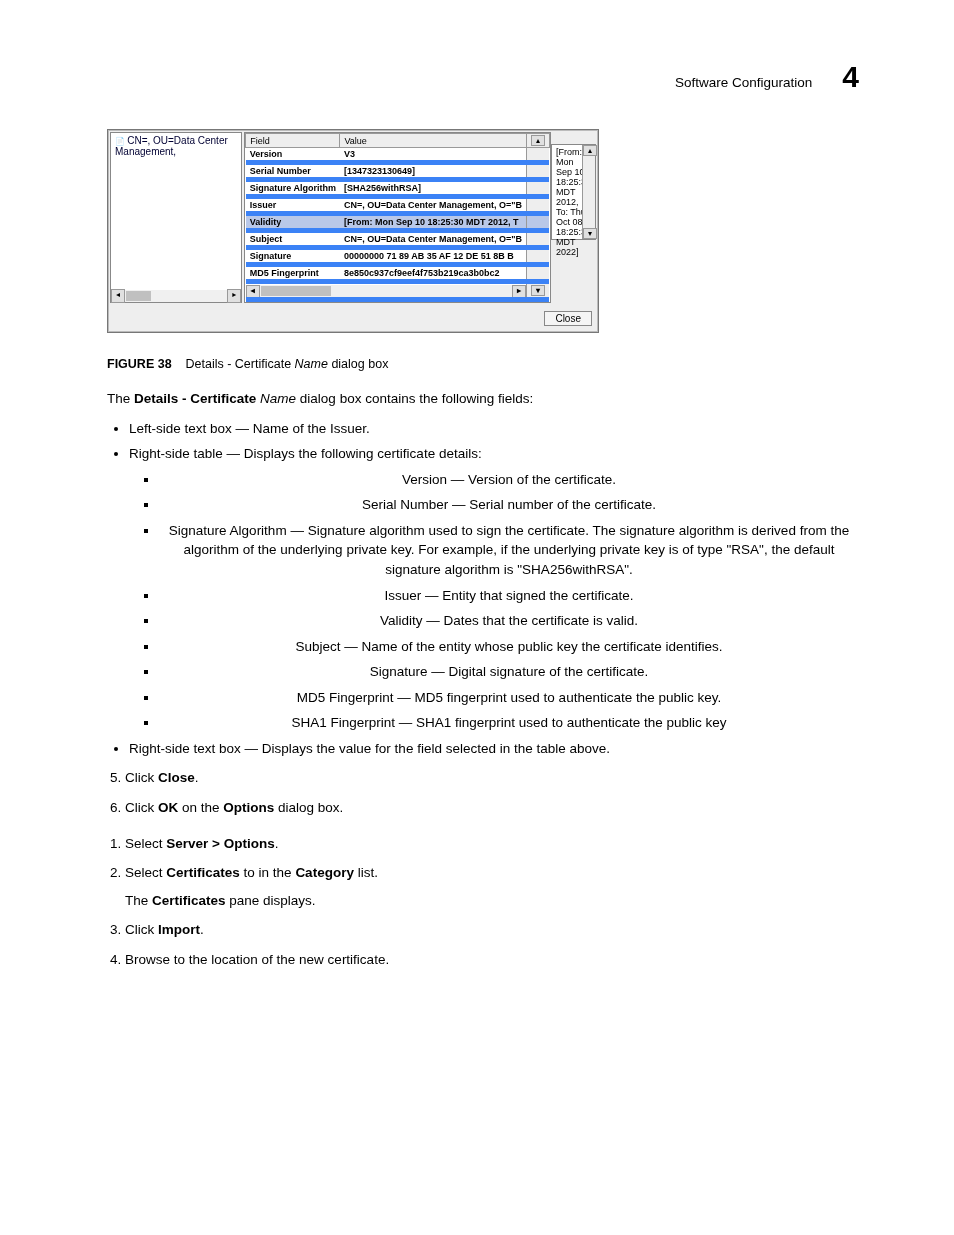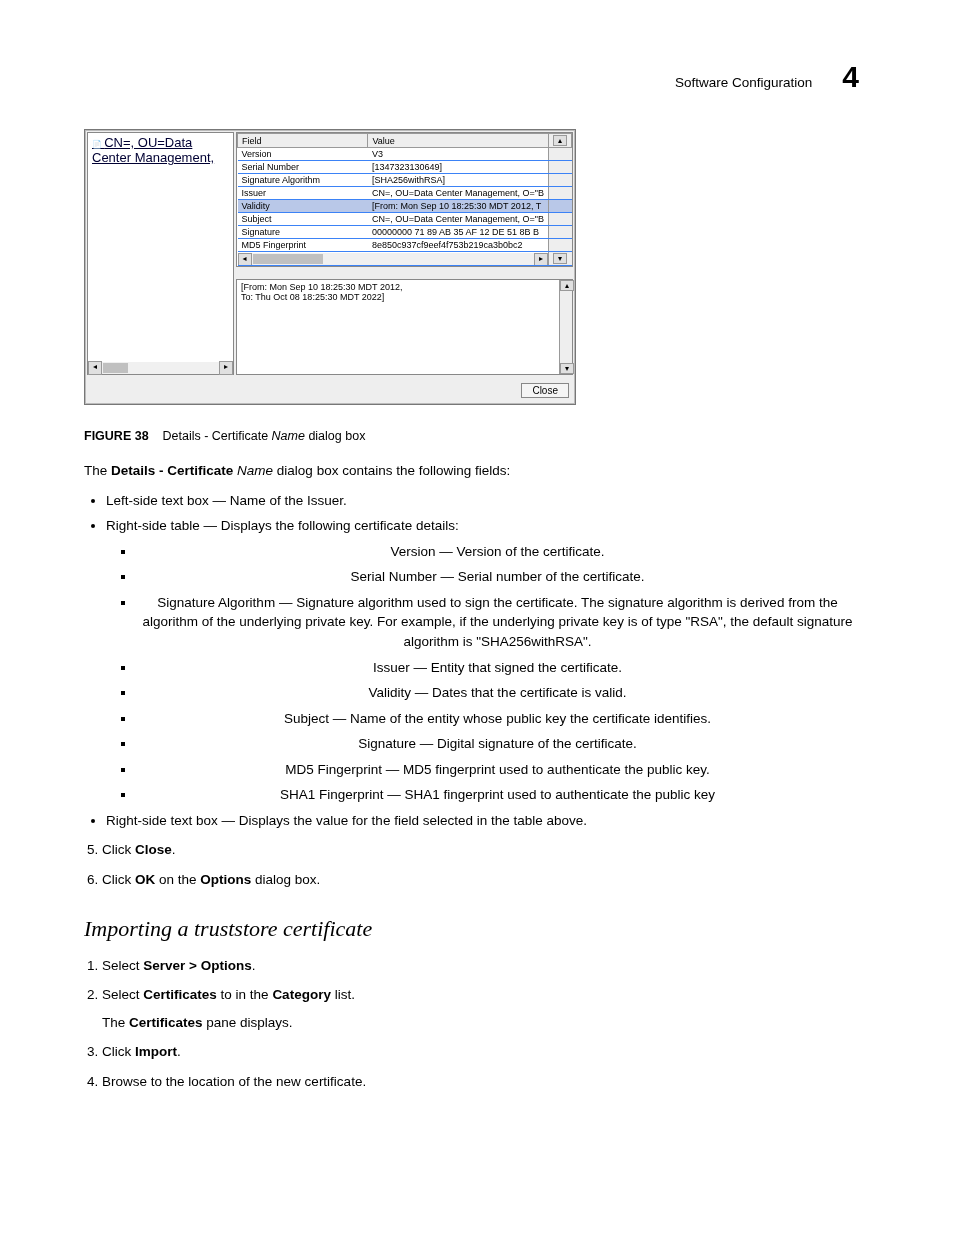--- a/index.html
+++ b/index.html
@@ -6,21 +6,21 @@
     font-family: Arial, Helvetica, sans-serif;
     font-size: 13.5px;
     color: #000;
     margin: 0;
     background: #fff;
   }
   .page {
     width: 954px;
     min-height: 1235px;
     box-sizing: border-box;
-    padding: 60px 95px 60px 72px;
+    padding: 60px 95px 60px 95px;
     position: relative;
   }
   .header-row {
     display: flex;
     justify-content: flex-end;
     align-items: baseline;
     gap: 30px;
     margin-bottom: 35px;
   }
   .header-num { font-size: 30px; font-weight: bold; }
@@ -37,58 +37,58 @@
   .dlg-tree {
     width: 145px;
     background: #fff;
     border: 1px solid #888;
     margin: 2px;
     display: flex;
     flex-direction: column;
     justify-content: space-between;
   }
   .tree-item {
-    font-size: 13px;
+    font-size: 10px;
     padding: 2px 4px;
     color: #003;
-    text-decoration: underline;
   }
   .tree-item::before { content: "📄 "; font-size: 8px; }
   .tree-scroll {
     height: 12px;
     display: flex;
     align-items: center;
   }
   .tree-scroll .arr {
     width: 12px; height: 12px;
     background: #e0e0e0;
     border: 1px solid #999;
     font-size: 8px; line-height: 10px; text-align: center;
   }
   .tree-scroll .track { flex: 1; height: 12px; background: #f0f0f0; position: relative; }
   .tree-scroll .thumb { position: absolute; left:1px; top:1px; height:10px; width:25px; background:#c0c0c0; }
-  .dlg-right { flex: 1; display: flex; flex-direction: column; margin: 2px 2px 2px 0; }
+  .dlg-right { flex: 1; display: flex; flex-direction: row; margin: 2px 2px 2px 0; }
   .cert-table {
     border: 1px solid #888;
     background: #fff;
     font-size: 9px;
   }
   .cert-table table { width: 100%; border-collapse: collapse; }
   .cert-table th {
     text-align: left;
     font-weight: normal;
     background: #eee;
     border: 1px solid #999;
     padding: 1px 4px;
   }
   .cert-table td {
     padding: 1px 4px;
-    border-bottom: 1px solid #3b82f6;
+    border-bottom: 5px solid #3b82f6;
     white-space: nowrap;
     overflow: hidden;
+    font-weight: bold;
   }
   .cert-table tr.sel td { background: #b9c8e8; }
   .cert-table .scroll-col { width: 12px; }
   .cert-table .scroll-cell {
     background:#eee; border-left:1px solid #999;
   }
   .vupdown { width:12px; font-size:8px; text-align:center; background:#e0e0e0; border:1px solid #999; }
   .hscroll { display:flex; height:12px; }
   .hscroll .arr { width:12px; height:12px; background:#e0e0e0; border:1px solid #999; font-size:8px; line-height:10px; text-align:center; }
   .hscroll .track { flex:1; background:#f0f0f0; position:relative; }
@@ -272,21 +272,20 @@
 
   <ol class="steps" start="5">
     <li>
       <span>Click </span><b>Close</b><span>.</span>
     </li>
     <li>
       <span>Click </span><b>OK</b><span> on the </span><b>Options</b><span> dialog box.</span>
     </li>
   </ol>
 
-  <h2 class="section">Importing a truststore certificate</h2>
 
   <ol class="steps">
     <li>
       <span>Select </span><b>Server &gt; Options</b><span>.</span>
     </li>
     <li>
       <span>Select </span><b>Certificates</b><span> to in the </span><b>Category</b><span> list.</span>
       <div class="step-follow">
         <span>The </span><b>Certificates</b><span> pane displays.</span>
       </div>

